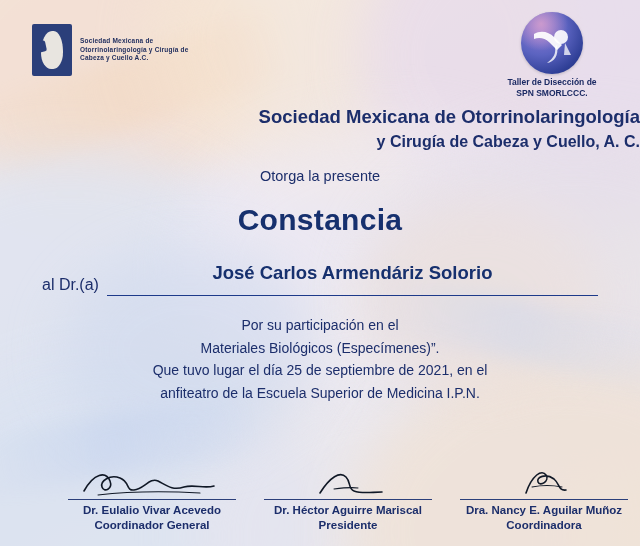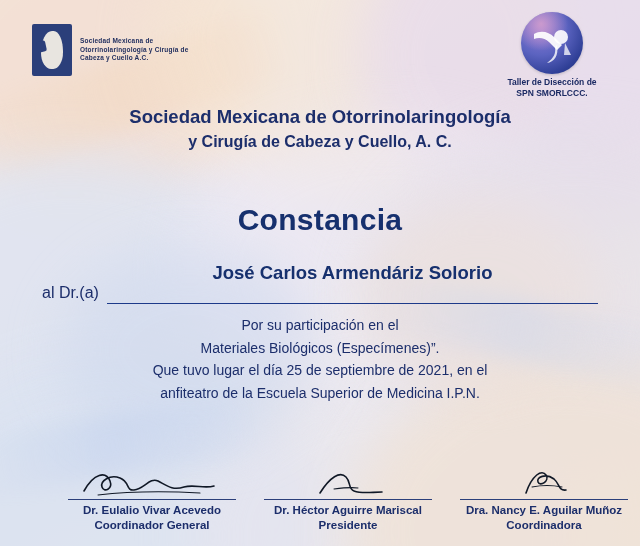--- a/index.html
+++ b/index.html
@@ -154,21 +154,21 @@
     font-size: 8.5px;
     font-weight: bold;
     color: #1b2a63;
     line-height: 1.25;
   }
 
   
   .org-line {
     position: absolute;
     left: 0; right: 0;
-    text-align: center;
+    text-align: right;
     color: #1c2e6b;
     font-weight: bold;
   }
   .org-line1 { top: 106px; font-size: 18.5px; }
   .org-line2 { top: 133px; font-size: 16px; }
 
   .otorga {
     position: absolute;
     left: 0; right: 0;
     top: 168px;
@@ -201,21 +201,21 @@
   .recipient-label {
     font-size: 16px;
     color: #1c2e6b;
     padding-bottom: 2px;
     white-space: nowrap;
   }
   .recipient-name-wrap {
     flex: 1;
     border-bottom: 1.6px solid #1d3a8a;
     text-align: center;
-    padding-bottom: 19px;
+    padding-bottom: 11px;
   }
   .recipient-name {
     font-size: 18.5px;
     font-weight: bold;
     color: #16306e;
   }
 
   
   .body-text {
     position: absolute;
@@ -308,20 +308,21 @@
         </svg>
       </div>
       <div class="logo-right-text">
         <div>Taller de Disección de</div>
         <div>SPN SMORLCCC.</div>
       </div>
     </div>
 
     <div class="org-line org-line1">Sociedad Mexicana de Otorrinolaringología</div>
     <div class="org-line org-line2">y Cirugía de Cabeza y Cuello, A. C.</div>
+    <div class="otorga">Otorga la presente</div>
     <div class="title-constancia">Constancia</div>
 
     <div class="recipient-row">
       <div class="recipient-label">al Dr.(a)</div>
       <div class="recipient-name-wrap">
         <span class="recipient-name">José Carlos Armendáriz Solorio</span>
       </div>
     </div>
 
     <div class="body-text">

